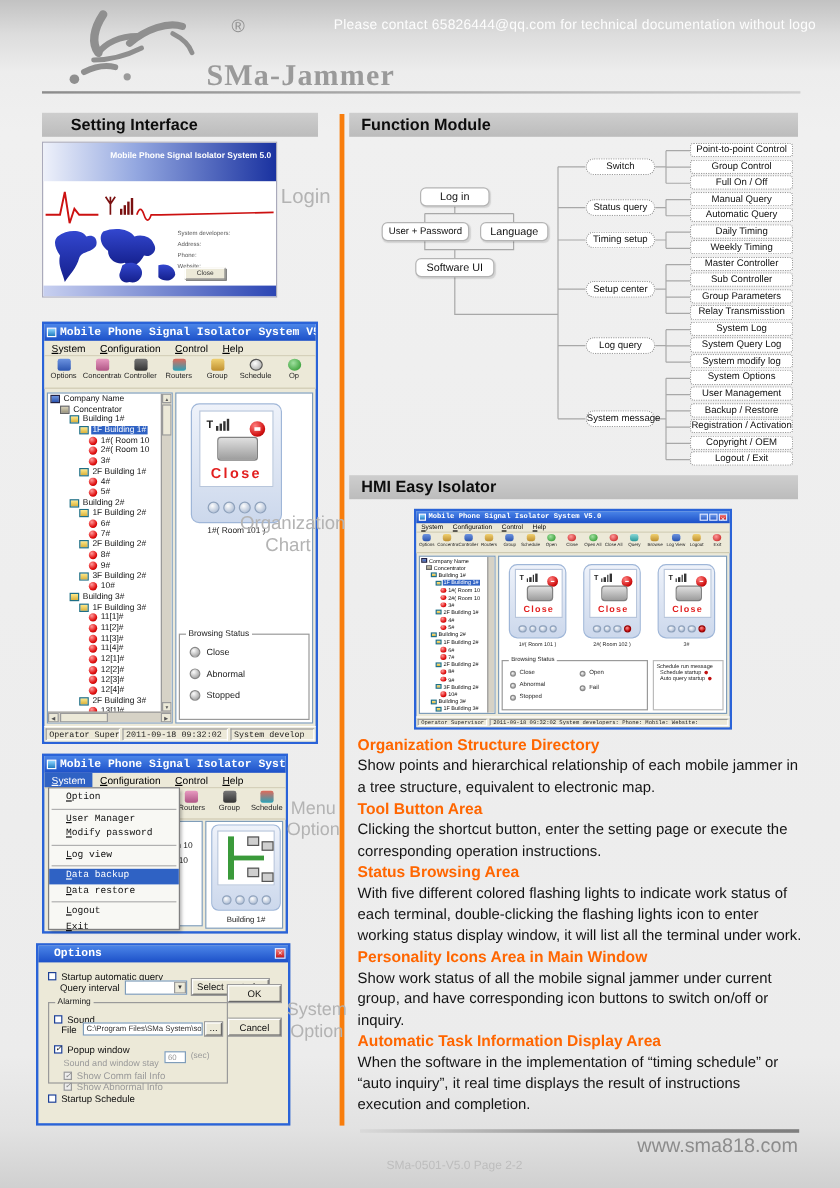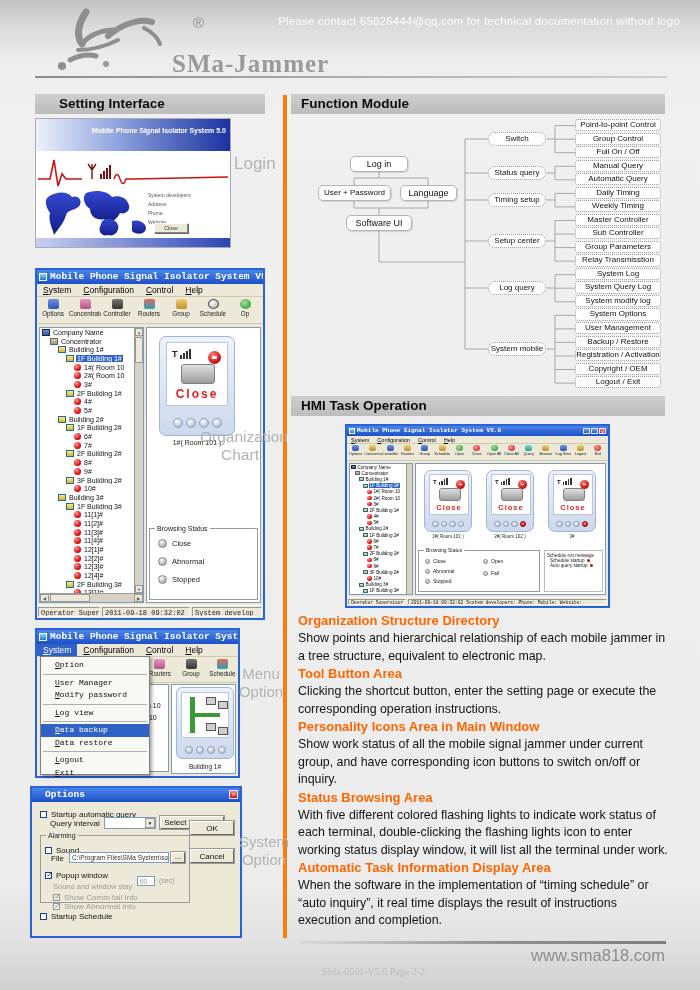--- a/index.html
+++ b/index.html
@@ -177,21 +177,21 @@
 
   
   .sections{position:absolute;left:298px;top:612px;width:372px}
   .sect-h{color:#ff6600;font-weight:bold;font-size:13px;line-height:18px}
   .sect-b{color:#141414;font-size:12.4px;line-height:17.5px}
 
   
   .foot-co{position:absolute;right:35px;top:925px;font-family:"Liberation Mono",monospace;font-size:10.5px;color:#8a8a8a}
   .foot-rule{position:absolute;left:300px;top:941px;width:366px;height:3px;background:linear-gradient(90deg,#dadada,#8f8f8f 55%,#7e7e7e)}
   .foot-site{position:absolute;right:35px;top:946px;font-size:16.5px;color:#8c8c8c}
-  .foot-doc{position:absolute;left:322px;top:966px;font-family:Liberation Serif, serif;font-size:10px;color:#bdbdbd}
+  .foot-doc{position:absolute;left:322px;top:966px;font-family:Liberation Sans, sans-serif;font-size:10px;color:#bdbdbd}
 </style>
 </head>
 <body>
 
 <div class="page">
 
   <svg class="abs" style="left:48px;top:6px" width="140" height="70" viewBox="0 0 140 70">
     <g stroke="#8f8f8f" fill="none" stroke-linecap="round">
       <path d="M38 6 C30 18 28 30 34 38" stroke-width="7"></path>
       <path d="M34 38 C40 30 52 24 66 24" stroke-width="5"></path>
@@ -642,21 +642,21 @@
     </svg>
     <div class="dbox" style="left:59px;top:40px;width:58px;height:16px">Log in</div>
     <div class="dbox" style="left:27px;top:69px;width:73px;height:16px;font-size:8px">User + Password</div>
     <div class="dbox" style="left:109px;top:69px;width:57px;height:16px">Language</div>
     <div class="dbox" style="left:55px;top:99px;width:66px;height:16px">Software UI</div>
     <div class="bbox" style="top:16px">Switch</div>
     <div class="bbox" style="top:50px">Status query</div>
     <div class="bbox" style="top:77px">Timing setup</div>
     <div class="bbox" style="top:118px">Setup center</div>
     <div class="bbox" style="top:165px">Log query</div>
-    <div class="bbox" style="top:226px">System mobile</div>
+    <div class="bbox" style="top:226px">System message</div>
     <div class="leafstack">
 
     <div class="leaf">Point-to-point Control</div>
         <div class="leaf">Group Control</div>
         <div class="leaf">Full On / Off</div>
         <div class="leaf">Manual Query</div>
         <div class="leaf">Automatic Query</div>
         <div class="leaf">Daily Timing</div>
         <div class="leaf">Weekly Timing</div>
         <div class="leaf">Master Controller</div>
@@ -668,21 +668,21 @@
         <div class="leaf">System modify log</div>
         <div class="leaf">System Options</div>
         <div class="leaf">User Management</div>
         <div class="leaf">Backup / Restore</div>
         <div class="leaf">Registration / Activation</div>
         <div class="leaf">Copyright / OEM</div>
         <div class="leaf">Logout / Exit</div>
       </div>
   </div>
 
-  <div class="secbar r" style="top:396px">HMI Task Operation</div>
+  <div class="secbar r" style="top:396px">HMI Easy Isolator</div>
 
   <div class="win hmiwin">
     <div class="tbar">
       <i class="wicon"></i>
       <span>Mobile Phone Signal Isolator System V5.0</span>
       <span class="wbtns">
           <i></i>
           <i></i>
           <i class="x">✕</i>
         </span>
@@ -954,27 +954,27 @@
         <div class="sect-h">Organization Structure Directory</div>
         <div class="sect-b">Show points and hierarchical relationship of each mobile jammer in a tree structure, equivalent to electronic map.</div>
       </div>
 
       <div>
         <div class="sect-h">Tool Button Area</div>
         <div class="sect-b">Clicking the shortcut button, enter the setting page or execute the corresponding operation instructions.</div>
       </div>
 
       <div>
+        <div class="sect-h">Status Browsing Area</div>
+        <div class="sect-b">With five different colored flashing lights to indicate work status of each terminal,  double-clicking the flashing lights icon  to  enter working status display window, it will list all the terminal under work.</div>
+      </div>
+
+      <div>
         <div class="sect-h">Personality Icons Area in Main Window</div>
         <div class="sect-b">Show work status of all the mobile signal jammer under current group, and have corresponding icon buttons to switch on/off or inquiry.</div>
-      </div>
-
-      <div>
-        <div class="sect-h">Status Browsing Area</div>
-        <div class="sect-b">With five different colored flashing lights to indicate work status of each terminal,  double-clicking the flashing lights icon  to  enter working status display window, it will list all the terminal under work.</div>
       </div>
 
       <div>
         <div class="sect-h">Automatic Task Information Display Area</div>
         <div class="sect-b">When the software in the implementation of “timing schedule” or “auto inquiry”, it real time displays the result of instructions execution and completion.</div>
       </div>
     </div>
 
   <div class="foot-rule"></div>
   <div class="foot-site">www.sma818.com</div>

